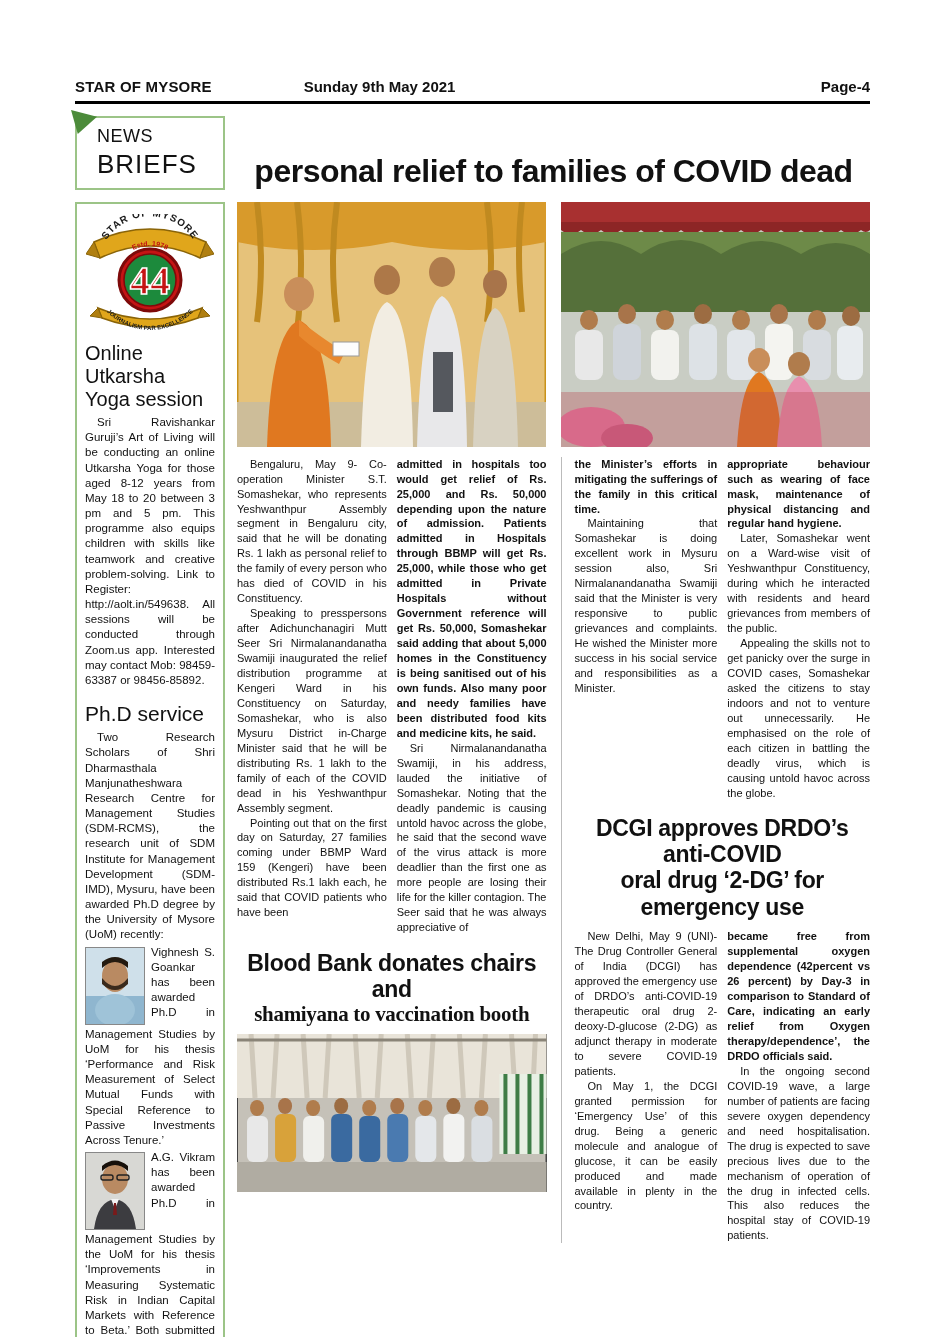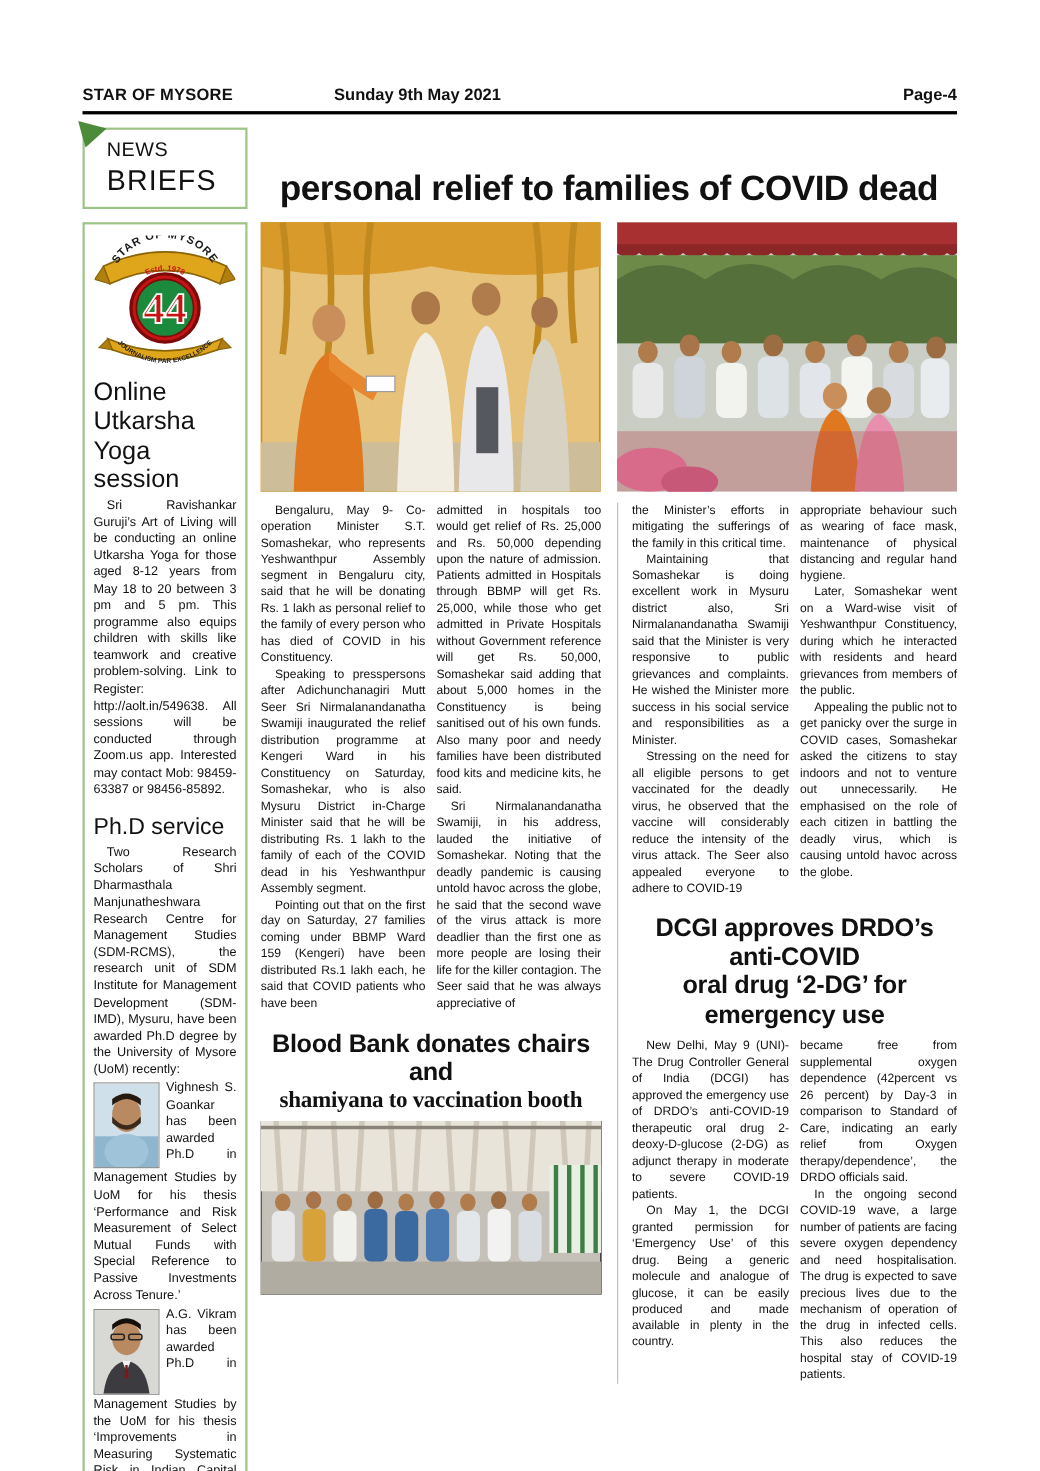--- a/index.html
+++ b/index.html
@@ -29,21 +29,21 @@
     position:absolute; top:-8px; left:-6px; width:26px; height:24px;
     background:#4c8b3a; clip-path:polygon(0 0,100% 28%,26% 100%);
   }
   .newsbriefs { padding:8px 10px 8px 20px; margin-bottom:12px; }
   .newsbriefs .l1 { font-weight:normal; font-size:18px; letter-spacing:.5px; }
   .newsbriefs .l2 { font-size:26px; font-weight:400; letter-spacing:1px; margin-top:2px; }
 
   .briefsbox { padding:8px 8px 10px 8px; margin-bottom:14px; }
   .logo-wrap { text-align:center; margin:2px 0 6px 0; }
 
-  .brief-title { font-size:23px; font-weight:400; line-height:1.15; margin:6px 0 4px 0; }
+  .brief-title { font-size:20px; font-weight:400; line-height:1.15; margin:6px 0 4px 0; }
   .brief-title.phd { font-size:21px; margin-top:14px; }
   .brief-body p, .phd-para {
     font-size:11.5px; line-height:1.32; text-align:justify; margin-bottom:2px;
   }
   .indent { text-indent:12px; }
   .portrait { float:left; margin:2px 6px 2px 0; border:1px solid #888; line-height:0; }
 
   
   .main { flex:1; min-width:0; }
   .headline {
@@ -57,21 +57,21 @@
   .main-body { display:flex; gap:14px; }
   .half { width:calc(50% - 7px); position:relative; }
   .half.right { border-left:1px solid #bbb; padding-left:13px; width:calc(50% - 7px); }
 
   .twocol { display:flex; gap:10px; }
   .col { flex:1; min-width:0; }
   .col p {
     font-size:11px; line-height:1.36; text-align:justify;
     text-indent:13px; margin:0;
   }
-  .col p.cont { text-indent:0; }
+  .col p.cont { text-indent:0;font-weight:bold; }
   .col p + p { margin-top:0; }
 
   .sub-headline {
     font-weight:bold; text-align:center; line-height:1.12; margin:16px 0 8px 0;
   }
   .sub-headline .sh1 { font-size:23px; display:block; letter-spacing:-.3px; }
   .sub-headline .sh2 { font-size:21px; display:block; letter-spacing:-.3px;font-family:Liberation Serif, serif; }
   .bb-photo { margin:2px 0 8px 0; line-height:0; }
 
   .dcgi-headline {
@@ -314,27 +314,26 @@
               <rect y="128" width="309" height="30" fill="#b0aca2"></rect>
             </svg>
           </div>
 
         </div>
 
         <div class="half right">
           <div class="twocol">
             <div class="col">
                 <p class="cont">the Minister’s efforts in mitigating the sufferings of the family in this critical time.</p>
-                <p>Maintaining that Somashekar is doing excellent work in Mysuru district also, Sri Nirmalanandanatha Swamiji said that the Minister is very responsive to public grievances and complaints. He wished the Minister more success in his social service and responsibilities as a Minister.</p>
-                <p>Stressing on the need for all eligible persons to get vaccinated for the deadly virus, he observed that the vaccine will considerably reduce the intensity of the virus attack. The Seer also appealed everyone to adhere to COVID-19</p>
+                <p>Maintaining that Somashekar is doing excellent work in Mysuru session also, Sri Nirmalanandanatha Swamiji said that the Minister is very responsive to public grievances and complaints. He wished the Minister more success in his social service and responsibilities as a Minister.</p>
               </div>
             <div class="col">
                 <p class="cont">appropriate behaviour such as wearing of face mask, maintenance of physical distancing and regular hand hygiene.</p>
                 <p>Later, Somashekar went on a Ward-wise visit of Yeshwanthpur Constituency, during which he interacted with residents and heard grievances from members of the public.</p>
-                <p>Appealing the public not to get panicky over the surge in COVID cases, Somashekar asked the citizens to stay indoors and not to venture out unnecessarily. He emphasised on the role of each citizen in battling the deadly virus, which is causing untold havoc across the globe.</p>
+                <p>Appealing the skills not to get panicky over the surge in COVID cases, Somashekar asked the citizens to stay indoors and not to venture out unnecessarily. He emphasised on the role of each citizen in battling the deadly virus, which is causing untold havoc across the globe.</p>
               </div>
           </div>
 
           <h2 class="dcgi-headline">
             <span>DCGI approves DRDO’s anti-COVID</span>
             <span>oral drug ‘2-DG’ for emergency use</span>
           </h2>
 
           <div class="twocol">
             <div class="col">

